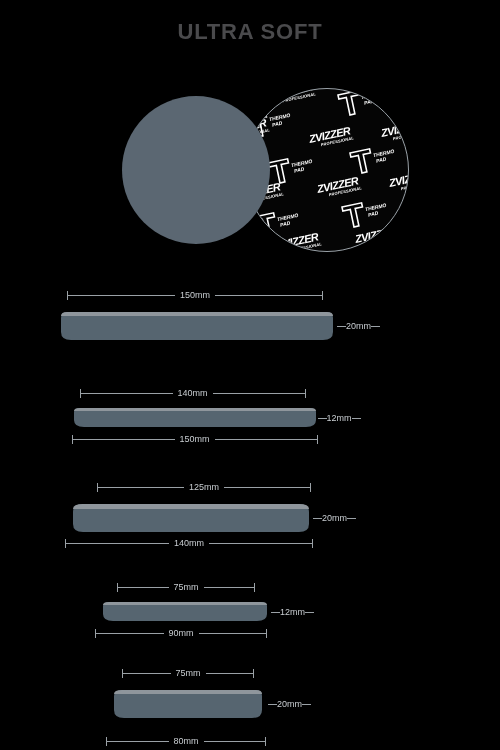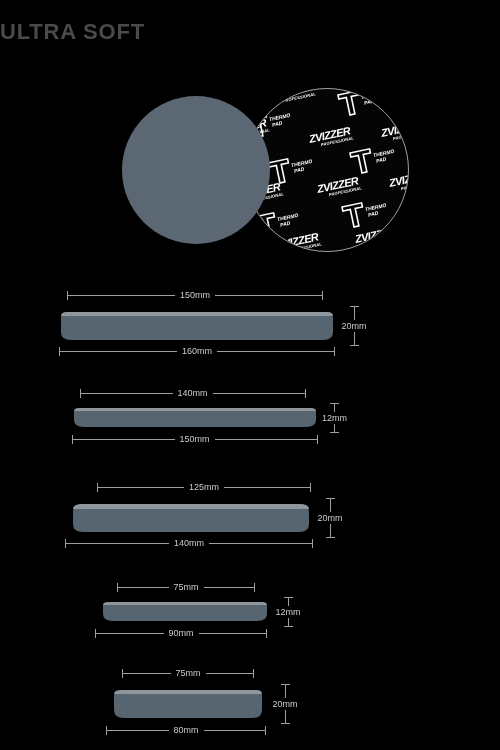--- a/index.html
+++ b/index.html
@@ -15,21 +15,21 @@
     font-family: "Liberation Sans", sans-serif;
     background: #000000;
   }
 
   
   #page-title {
     position: absolute;
     top: 19px;
     left: 0;
     width: 100%;
-    text-align: left;
+    text-align: center;
     color: #4a4a4c;
     font-size: 22px;
     font-weight: bold;
     letter-spacing: 0.8px;
   }
 
   
   #hero {
     position: absolute;
     top: 88px;
@@ -103,21 +103,21 @@
     font-size: 9px;
     line-height: 11px;
     white-space: nowrap;
   }
 
   
   .dim-v {
     position: absolute;
     width: 34px;
     display: flex;
-    flex-direction: column;
+    flex-direction: row;
     align-items: center;
     justify-content: space-between;
   }
   .dim-v .vcap {
     width: 9px;
     height: 1px;
     background: #9aa1a6;
     flex: 0 0 auto;
   }
   .dim-v .vrule {
@@ -212,27 +212,20 @@
     </div>
 
     <div class="dim-v" style="left:282px; top:16px; height:40px;">
       <div class="vcap"></div>
       <div class="vrule"></div>
       <div class="dim-label">20mm</div>
       <div class="vrule"></div>
       <div class="vcap"></div>
     </div>
 
-    <div class="dim-h" style="left:4px; top:56px; width:276px;">
-      <div class="cap"></div>
-      <div class="rule"></div>
-      <div class="dim-label">160mm</div>
-      <div class="rule"></div>
-      <div class="cap"></div>
-    </div>
   </div>
 </div>
 
 <div class="spec-row" style="top:388px; height:62px;">
   <div class="spec-inner" style="width:285px;">
 
     <div class="dim-h" style="left:12px; top:0px; width:226px;">
       <div class="cap"></div>
       <div class="rule"></div>
       <div class="dim-label">140mm</div>
@@ -356,21 +349,21 @@
     </div>
 
     <div class="dim-v" style="left:168px; top:16px; height:40px;">
       <div class="vcap"></div>
       <div class="vrule"></div>
       <div class="dim-label">20mm</div>
       <div class="vrule"></div>
       <div class="vcap"></div>
     </div>
 
-    <div class="dim-h" style="left:6px; top:57px; width:160px;">
+    <div class="dim-h" style="left:6px; top:68px; width:160px;">
       <div class="cap"></div>
       <div class="rule"></div>
       <div class="dim-label">80mm</div>
       <div class="rule"></div>
       <div class="cap"></div>
     </div>
   </div>
 </div>
 
 </body></html>

